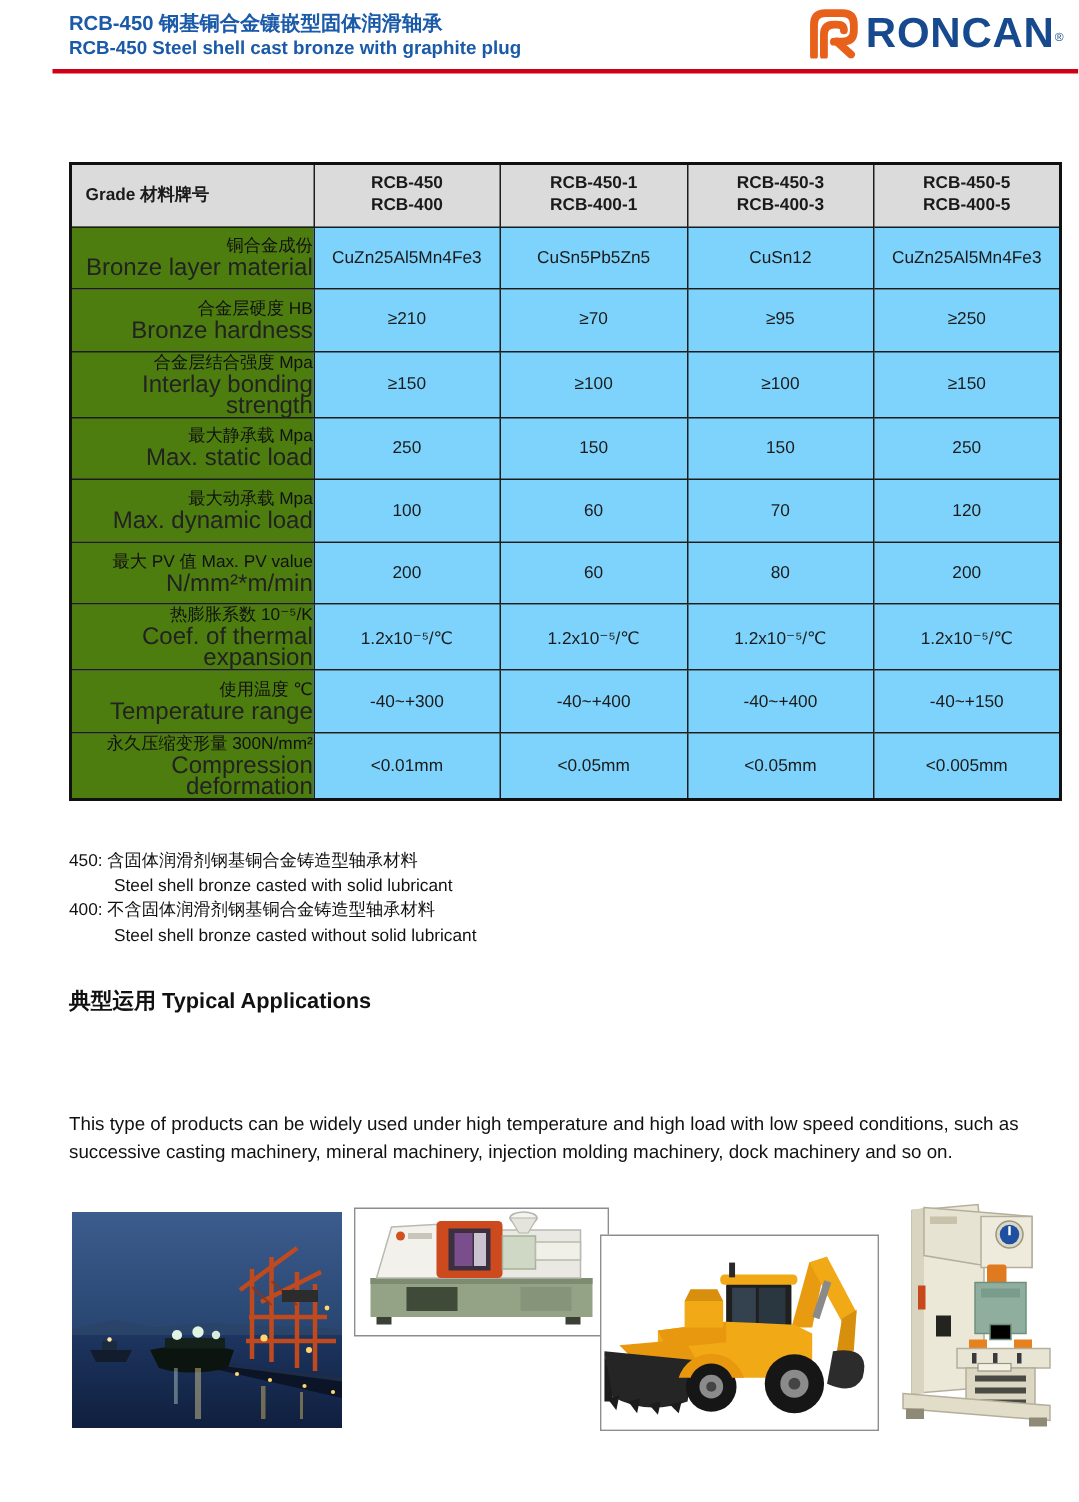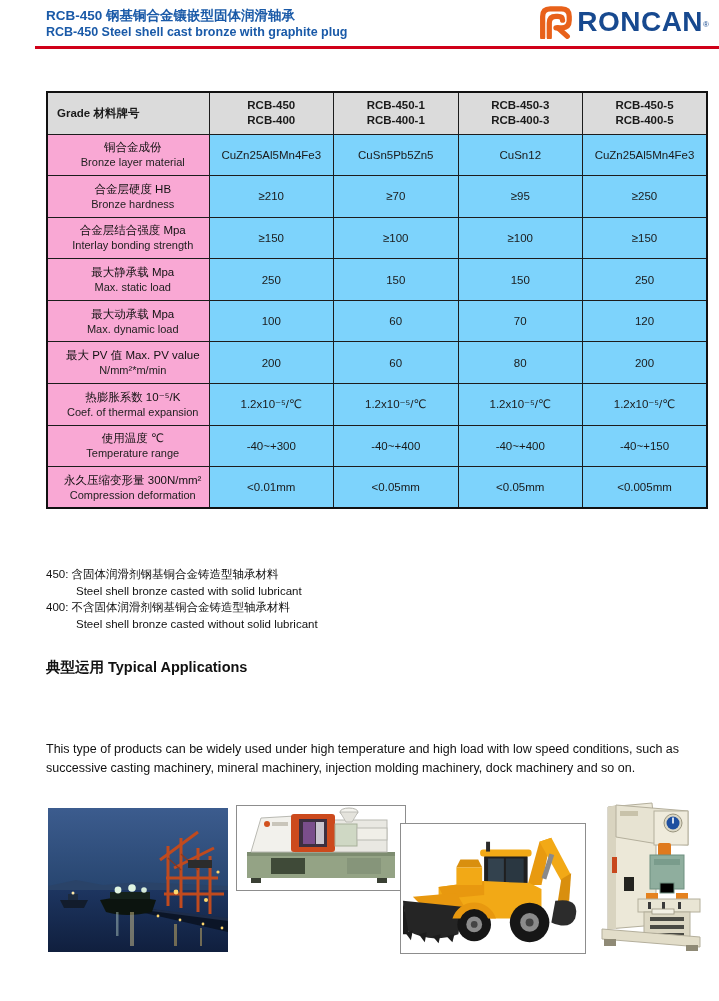--- a/index.html
+++ b/index.html
@@ -16,31 +16,31 @@
   .logo-word { color:#17498f; font-weight:bold; font-size:28px; letter-spacing:.5px; line-height:34px; }
   .logo-reg { color:#17498f; font-size:8px; vertical-align:top; position:relative; top:2px; }
   .red-rule { position:absolute; left:35px; right:0; top:46px; height:3px; background:#d00018; }
 
   
   .sec-title { position:absolute; left:46px; font-weight:bold; font-size:14.5px; color:#111; }
   .sec-title.s1 { top:73px; }
   .sec-title.s2 { top:658px; }
 
   
-  table.props { position:absolute; left:46px; top:91px; width:660px; border-collapse:collapse; table-layout:fixed; }
+  table.props { position:absolute; left:46px; top:108px; width:660px; border-collapse:collapse; table-layout:fixed; }
   table.props col.c-label { width:162px; }
   table.props col.c-val { width:124.5px; }
   table.props th, table.props td { border:1px solid #1c1c1c; font-size:11.5px; vertical-align:middle; }
   table.props { border:2px solid #111; }
   table.props thead th { background:#dbdbdb; font-weight:bold; height:42px; text-align:center; line-height:15px; }
   table.props thead th.label-cell { text-align:left; padding-left:9px; }
   table.props tbody td { height:41.6px; text-align:center; background:#7dd3fc; }
-  table.props tbody td.label-cell { background:#f9a8d4; text-align:center; padding-left:9px; }
+  table.props tbody td.label-cell { background:#4d7c0f; text-align:right; padding-left:9px; }
   .lz { font-size:11.5px; line-height:15px; color:#111; }
-  .le { font-size:11px; line-height:14px; color:#222; }
+  .le { font-size:16px; line-height:14px; color:#222; }
 
   
   .notes { position:absolute; left:46px; top:566px; font-size:11.5px; line-height:16.5px; color:#111; }
   .note-en { padding-left:30px; }
 
   
   .para { position:absolute; left:46px; width:657px; font-size:12.5px; line-height:19px; color:#111; }
   .para.zh { top:693px; }
   .para.en { top:740px; }
 

